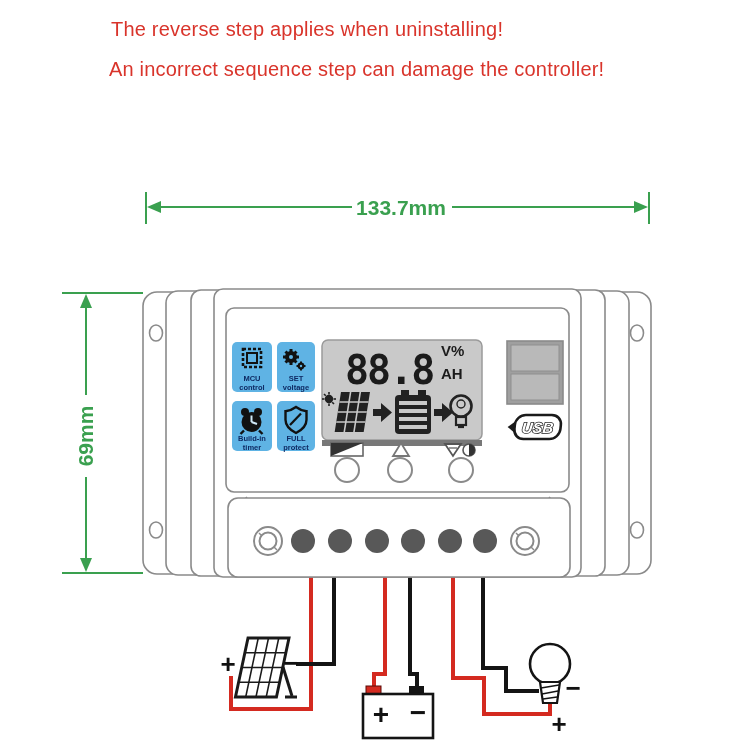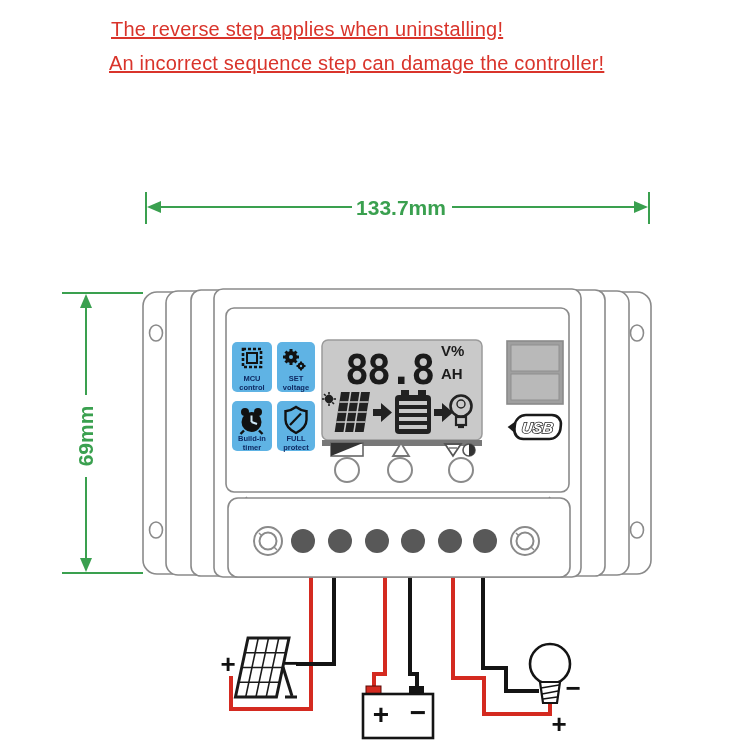--- a/index.html
+++ b/index.html
@@ -2,24 +2,24 @@
 <html><head>
 <meta charset="utf-8">
 <style>
   html,body{margin:0;padding:0;background:#fff;}
   .canvas{
     position:relative;width:750px;height:750px;background:#ffffff;
     font-family:"Liberation Sans",sans-serif;overflow:hidden;
   }
   .warning{
     position:absolute;color:#d9342b;font-size:20px;letter-spacing:0.2px;
-    font-family:"Liberation Sans",sans-serif;white-space:nowrap;text-decoration:underline;
+    font-family:"Liberation Sans",sans-serif;white-space:nowrap;
   }
   .w1{left:111px;top:18px;}
-  .w2{left:109px;top:52px;}
+  .w2{left:109px;top:58px;}
   svg{position:absolute;left:0;top:0;}
   text{font-family:"Liberation Sans",sans-serif;}
   .dimtxt{fill:#3aa04f;font-size:21px;font-weight:bold;}
   .case{fill:#ffffff;stroke:#8a8a8a;stroke-width:1.6;}
   .badge{fill:#5fb3e4;}
   .badgetxt{fill:#0e2a63;font-size:7.5px;font-weight:bold;text-anchor:middle;}
   .lcdtxt{fill:#1b1b1b;font-weight:bold;}
   .seg{font-family:"DejaVu Sans Mono",monospace;font-weight:bold;font-size:40px;letter-spacing:-2px;fill:#1b1b1b;}
   .wire-red{fill:none;stroke:#d42a20;stroke-width:4;}
   .wire-black{fill:none;stroke:#141414;stroke-width:4;}

